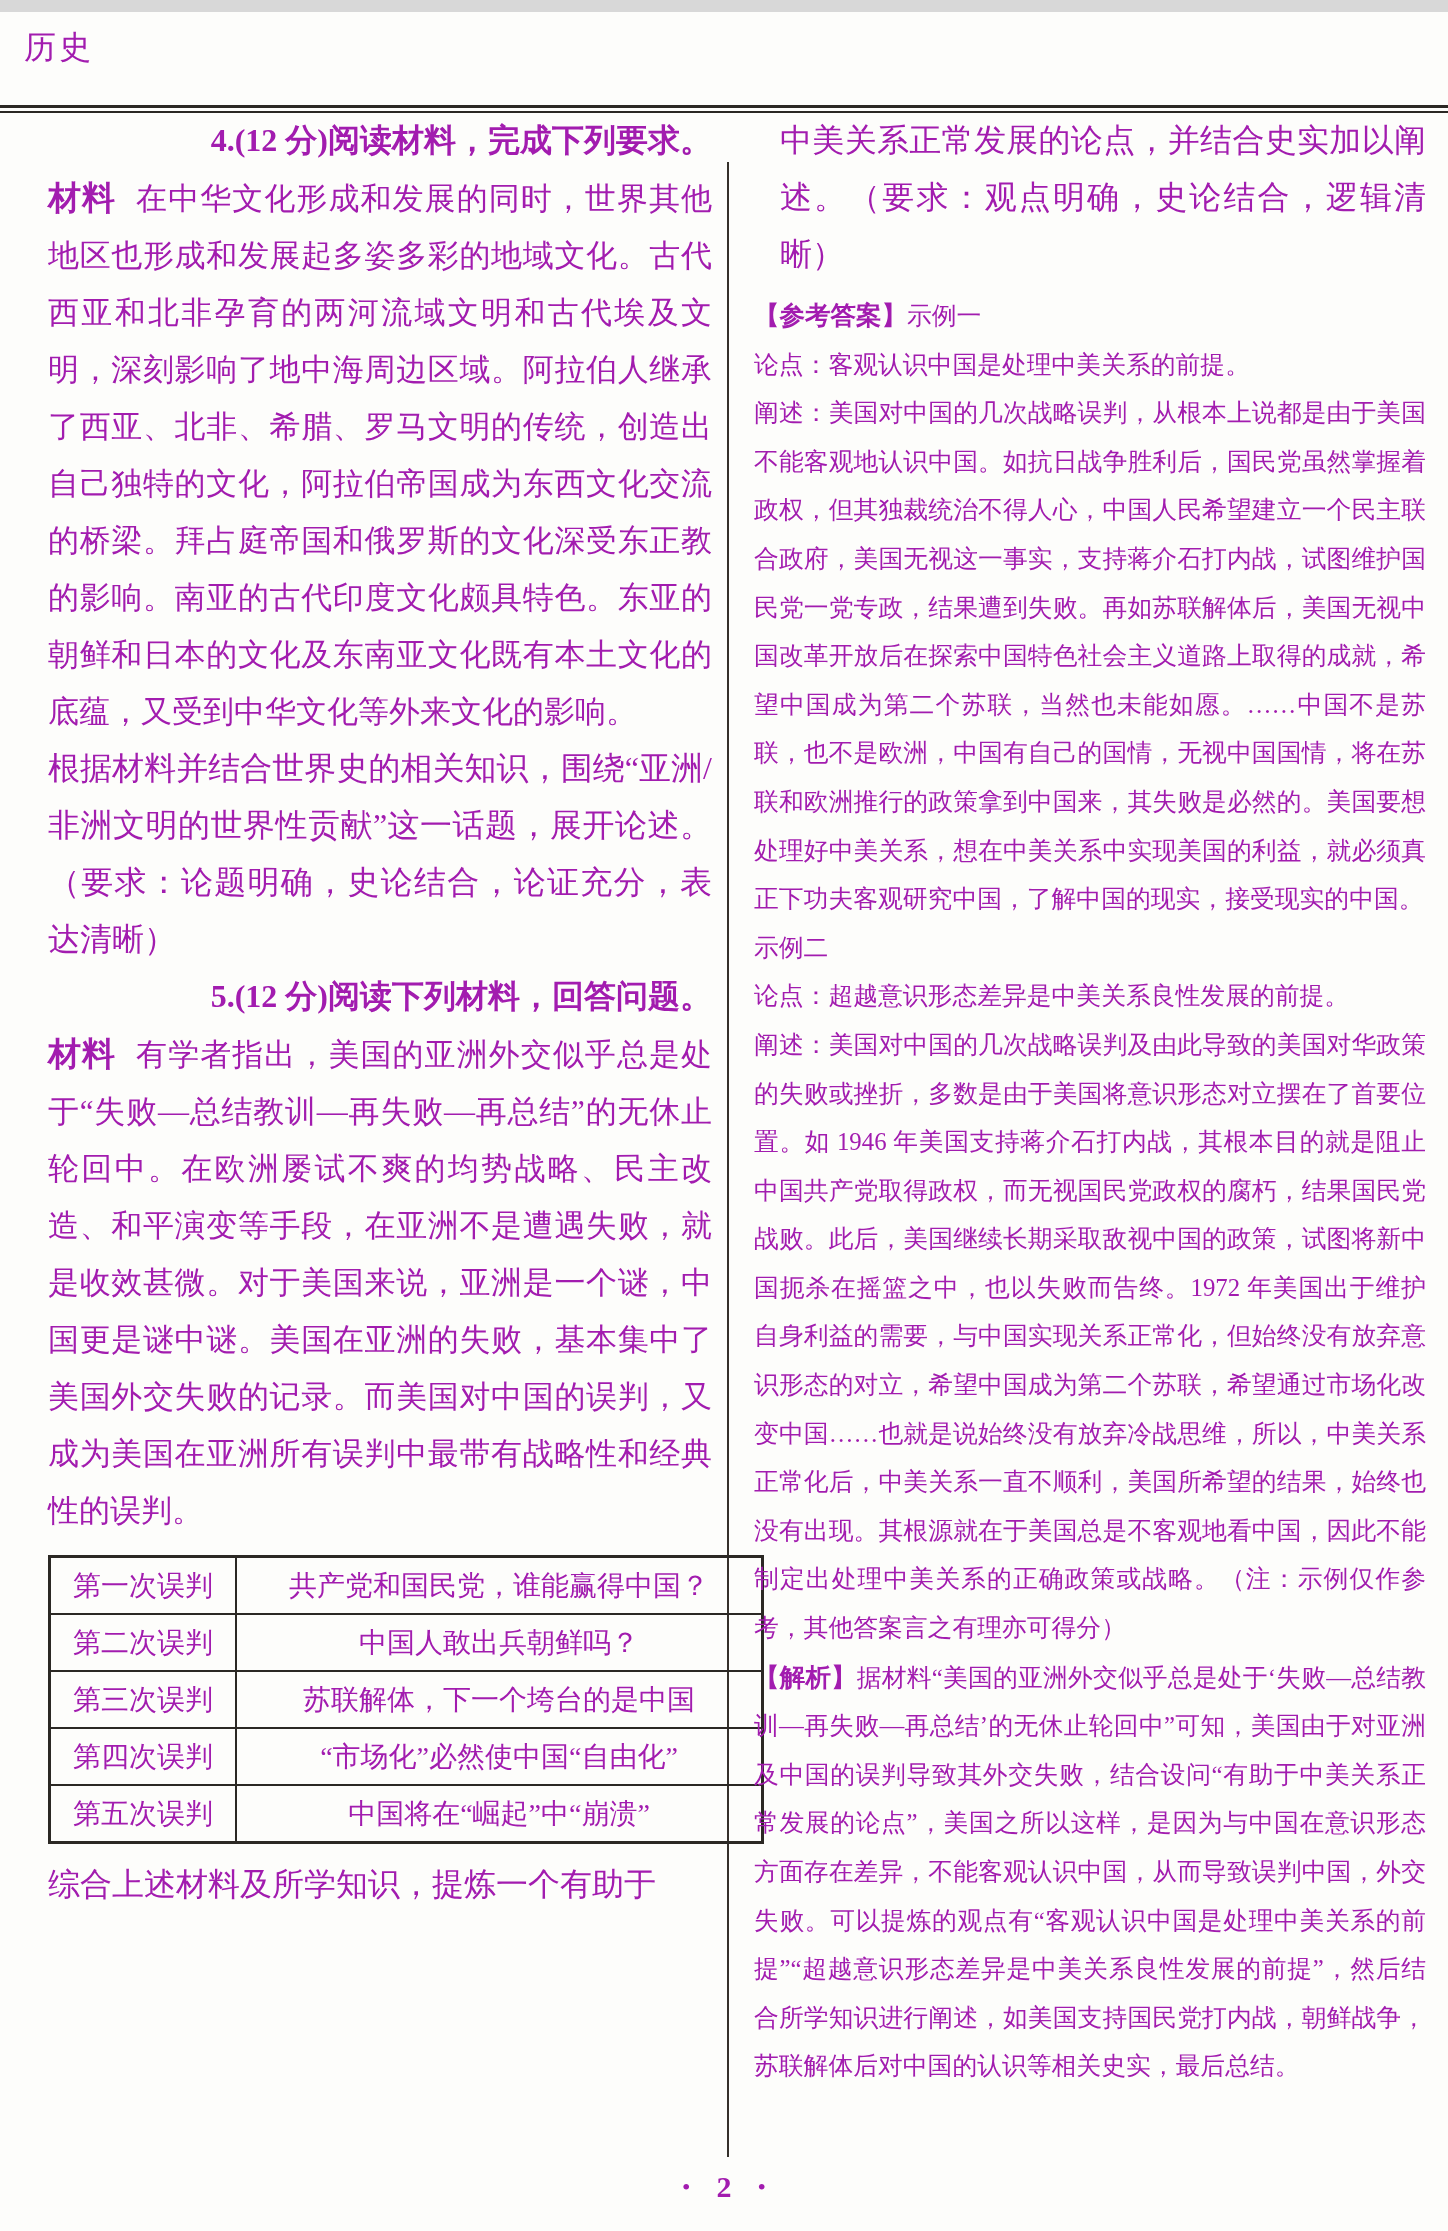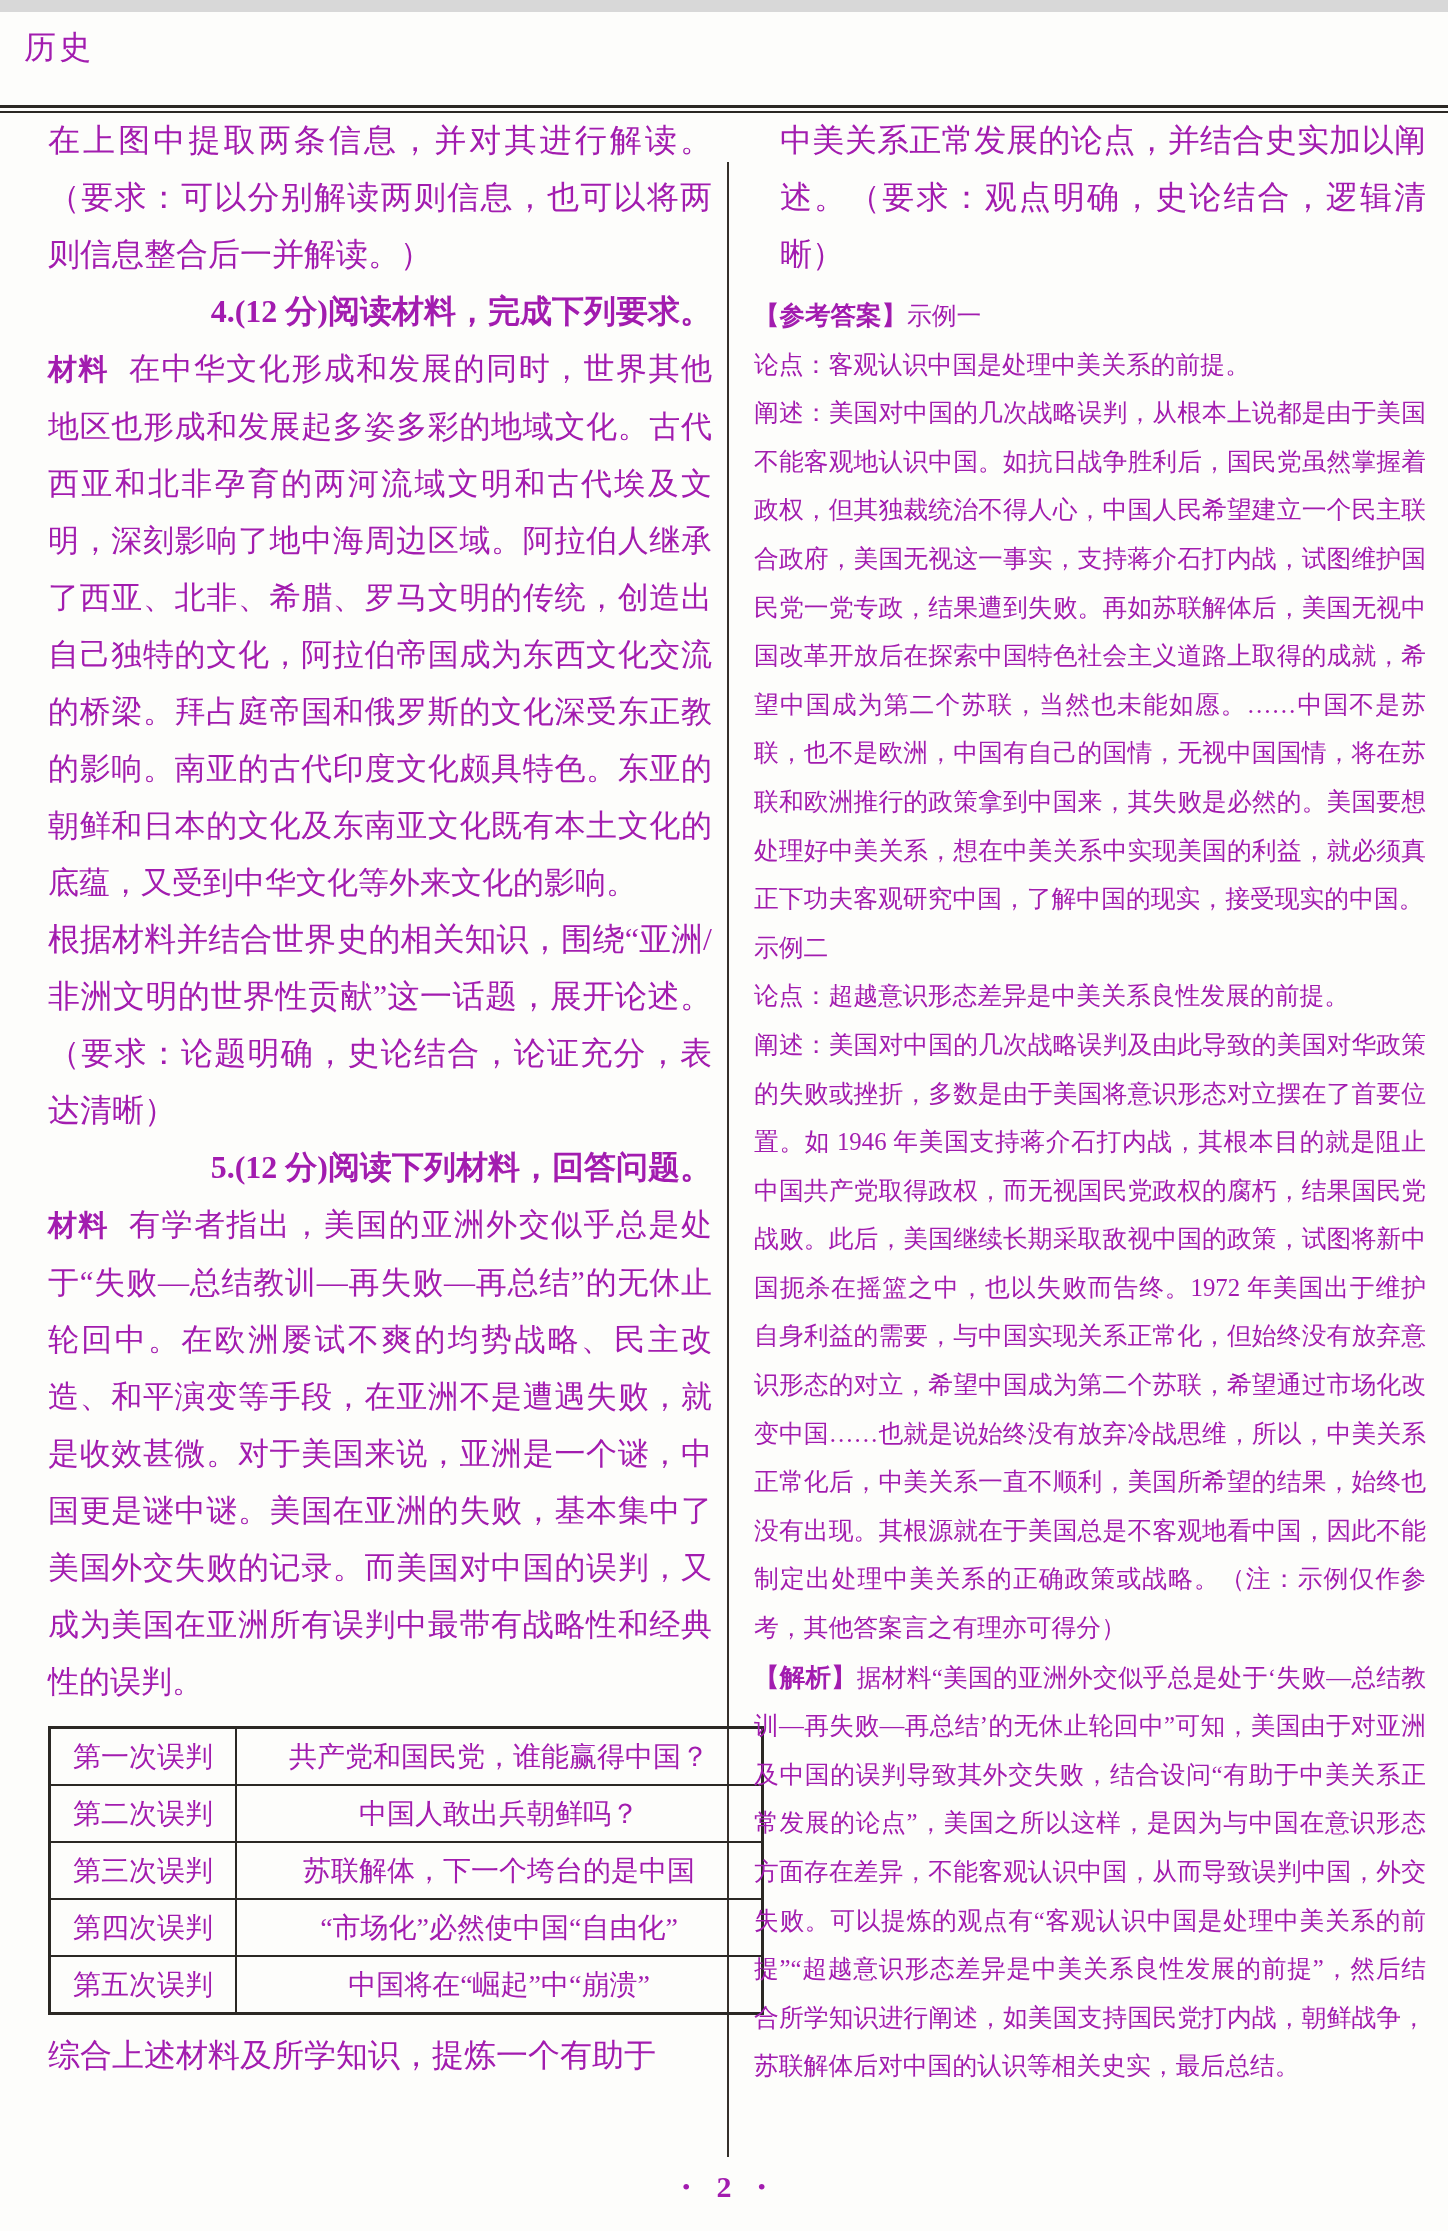--- a/index.html
+++ b/index.html
@@ -36,21 +36,21 @@
     font-size:32px; line-height:57px;
     text-align:justify;
   }
   .stem { margin-left:-26px; text-align:right;font-weight:bold; }
   .mat {
     font-size:31px; line-height:57px;
     text-align:justify;
   }
   .mat-label {
     font-family:"Liberation Sans","DejaVu Sans",sans-serif;
-    font-weight:bold; font-size:29px;
+    font-weight:bold; font-size:33px;
     margin-right:20px;
   }
   .q-cont { padding-left:26px; }
   .ans {
     font-size:24.8px; line-height:48.6px;
     text-align:justify;
   }
   .ans-label {
     font-family:"Liberation Sans","DejaVu Sans",sans-serif;
     font-weight:bold; font-size:25.5px;
@@ -84,21 +84,20 @@
 <body>
 
 <div class="page">
 
   <div class="masthead">历史</div>
   <div class="header-rule"></div>
   <div class="v-divider"></div>
 
   <div class="col col-left">
 
-    <p class="qtext">在上图中提取两条信息，并对其进行解读。（要求：可以分别解读两则信息，也可以将两则信息整合后一并解读。）</p>
 
     <p class="qtext stem">4.(12 分)阅读材料，完成下列要求。</p>
 
     <p class="mat"><span class="mat-label">材料</span><span>在中华文化形成和发展的同时，世界其他地区也形成和发展起多姿多彩的地域文化。古代西亚和北非孕育的两河流域文明和古代埃及文明，深刻影响了地中海周边区域。阿拉伯人继承了西亚、北非、希腊、罗马文明的传统，创造出自己独特的文化，阿拉伯帝国成为东西文化交流的桥梁。拜占庭帝国和俄罗斯的文化深受东正教的影响。南亚的古代印度文化颇具特色。东亚的朝鲜和日本的文化及东南亚文化既有本土文化的底蕴，又受到中华文化等外来文化的影响。</span></p>
 
     <p class="qtext">根据材料并结合世界史的相关知识，围绕“亚洲/非洲文明的世界性贡献”这一话题，展开论述。（要求：论题明确，史论结合，论证充分，表达清晰）</p>
 
     <p class="qtext stem">5.(12 分)阅读下列材料，回答问题。</p>
 
     <p class="mat"><span class="mat-label">材料</span><span>有学者指出，美国的亚洲外交似乎总是处于“失败—总结教训—再失败—再总结”的无休止轮回中。在欧洲屡试不爽的均势战略、民主改造、和平演变等手段，在亚洲不是遭遇失败，就是收效甚微。对于美国来说，亚洲是一个谜，中国更是谜中谜。美国在亚洲的失败，基本集中了美国外交失败的记录。而美国对中国的误判，又成为美国在亚洲所有误判中最带有战略性和经典性的误判。</span></p>

